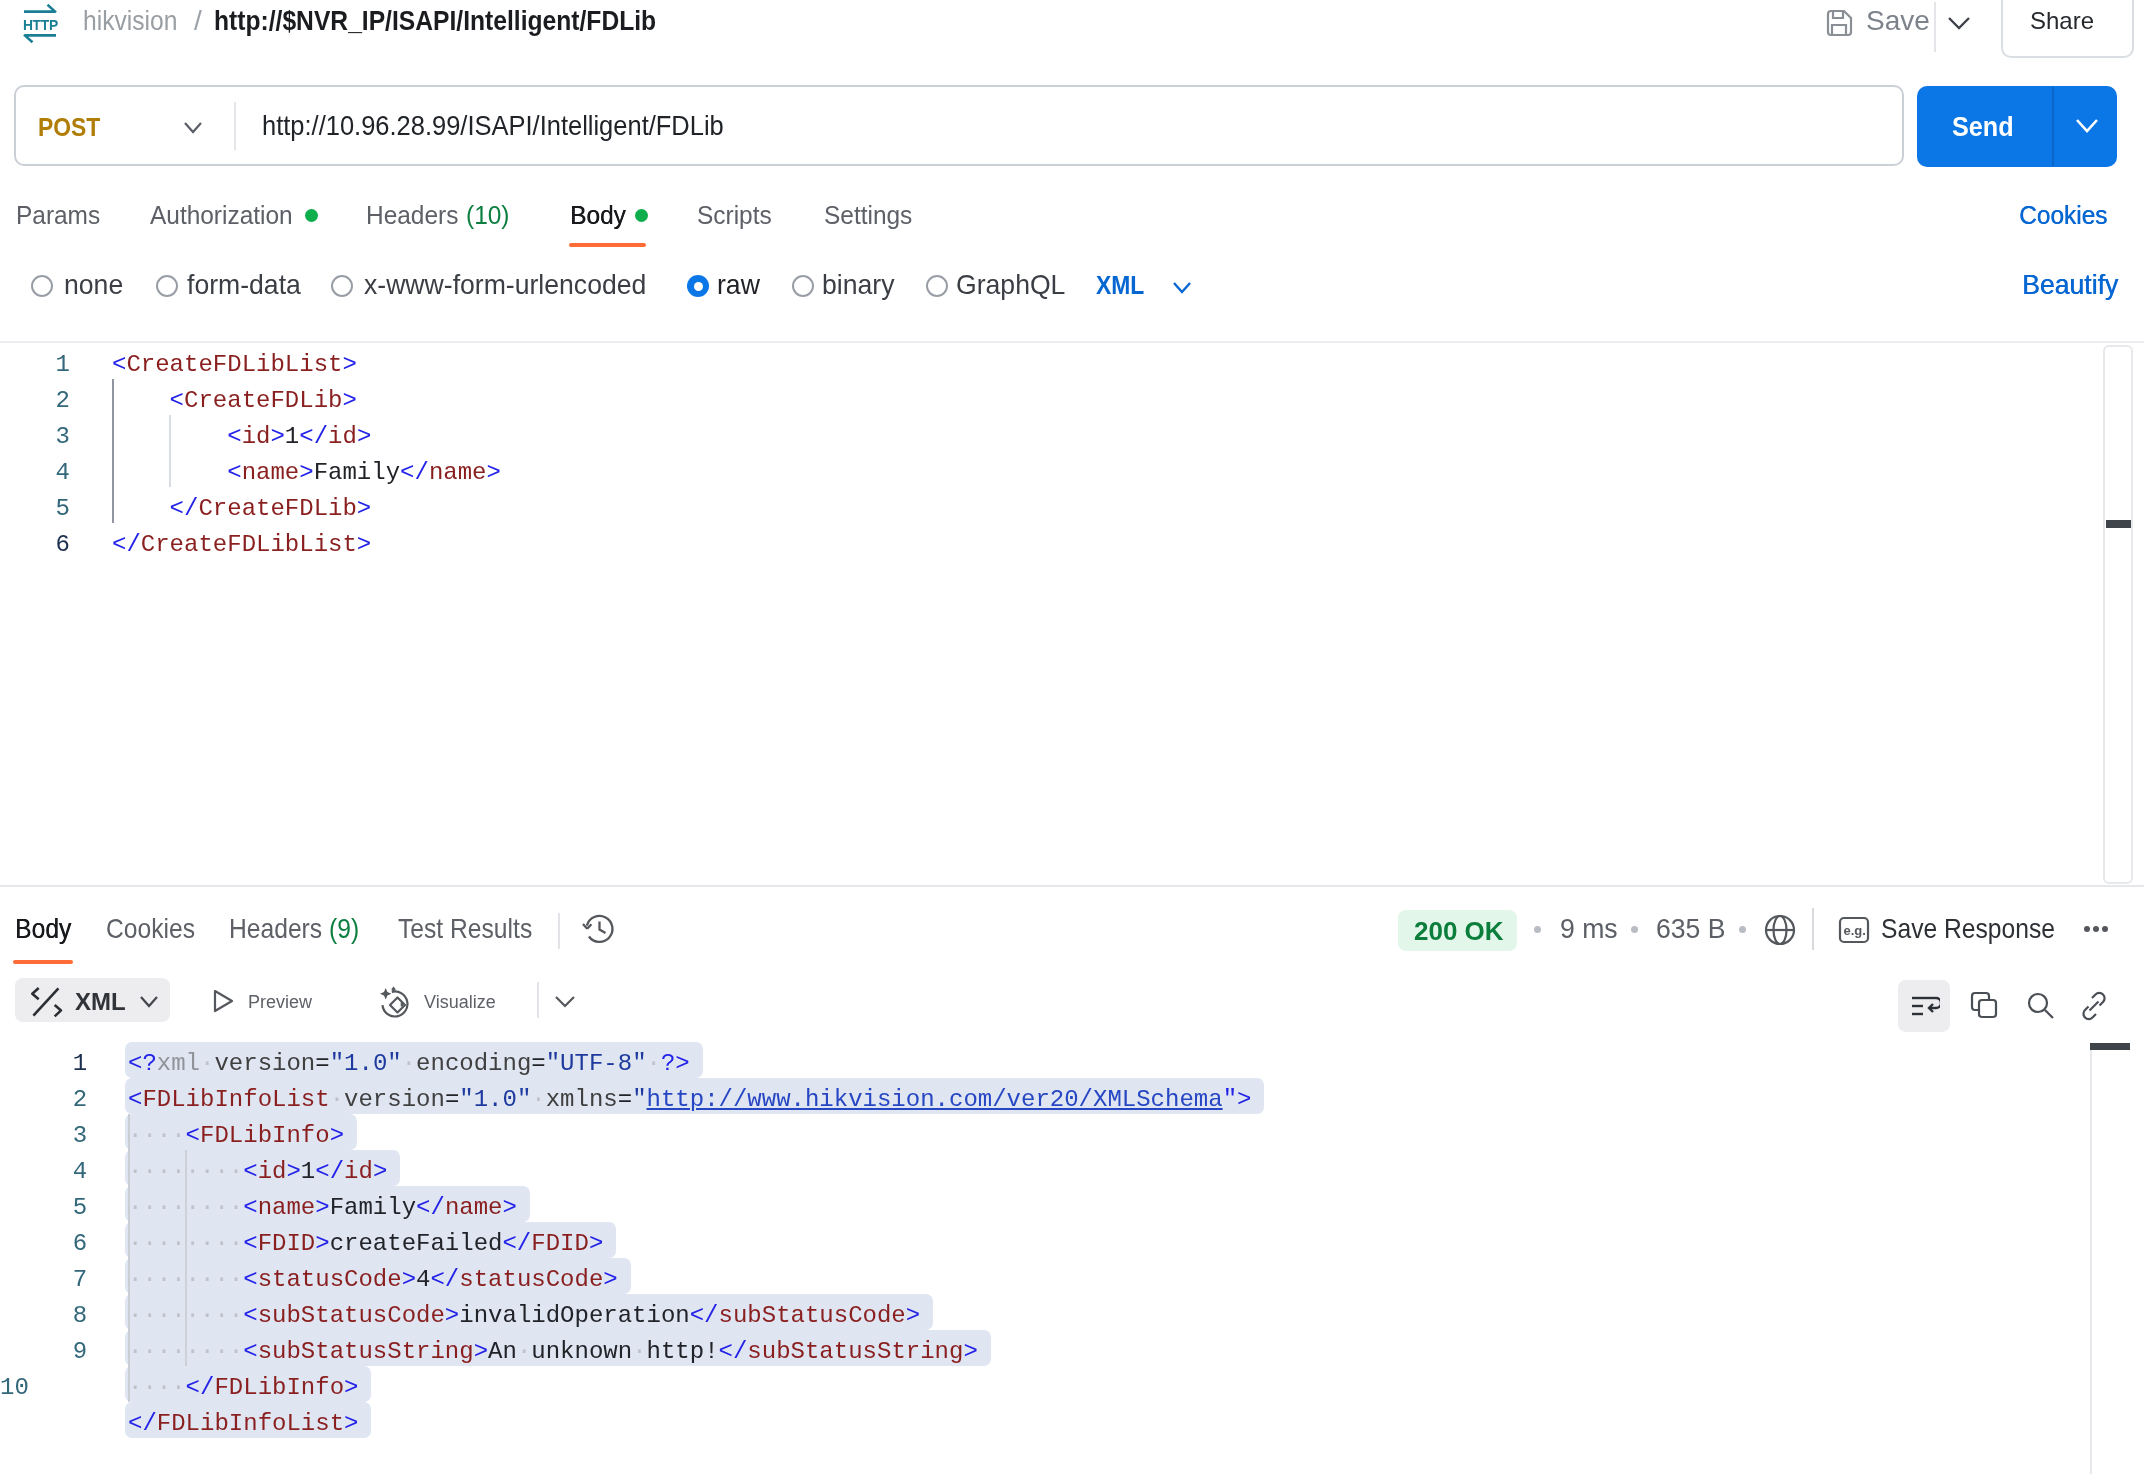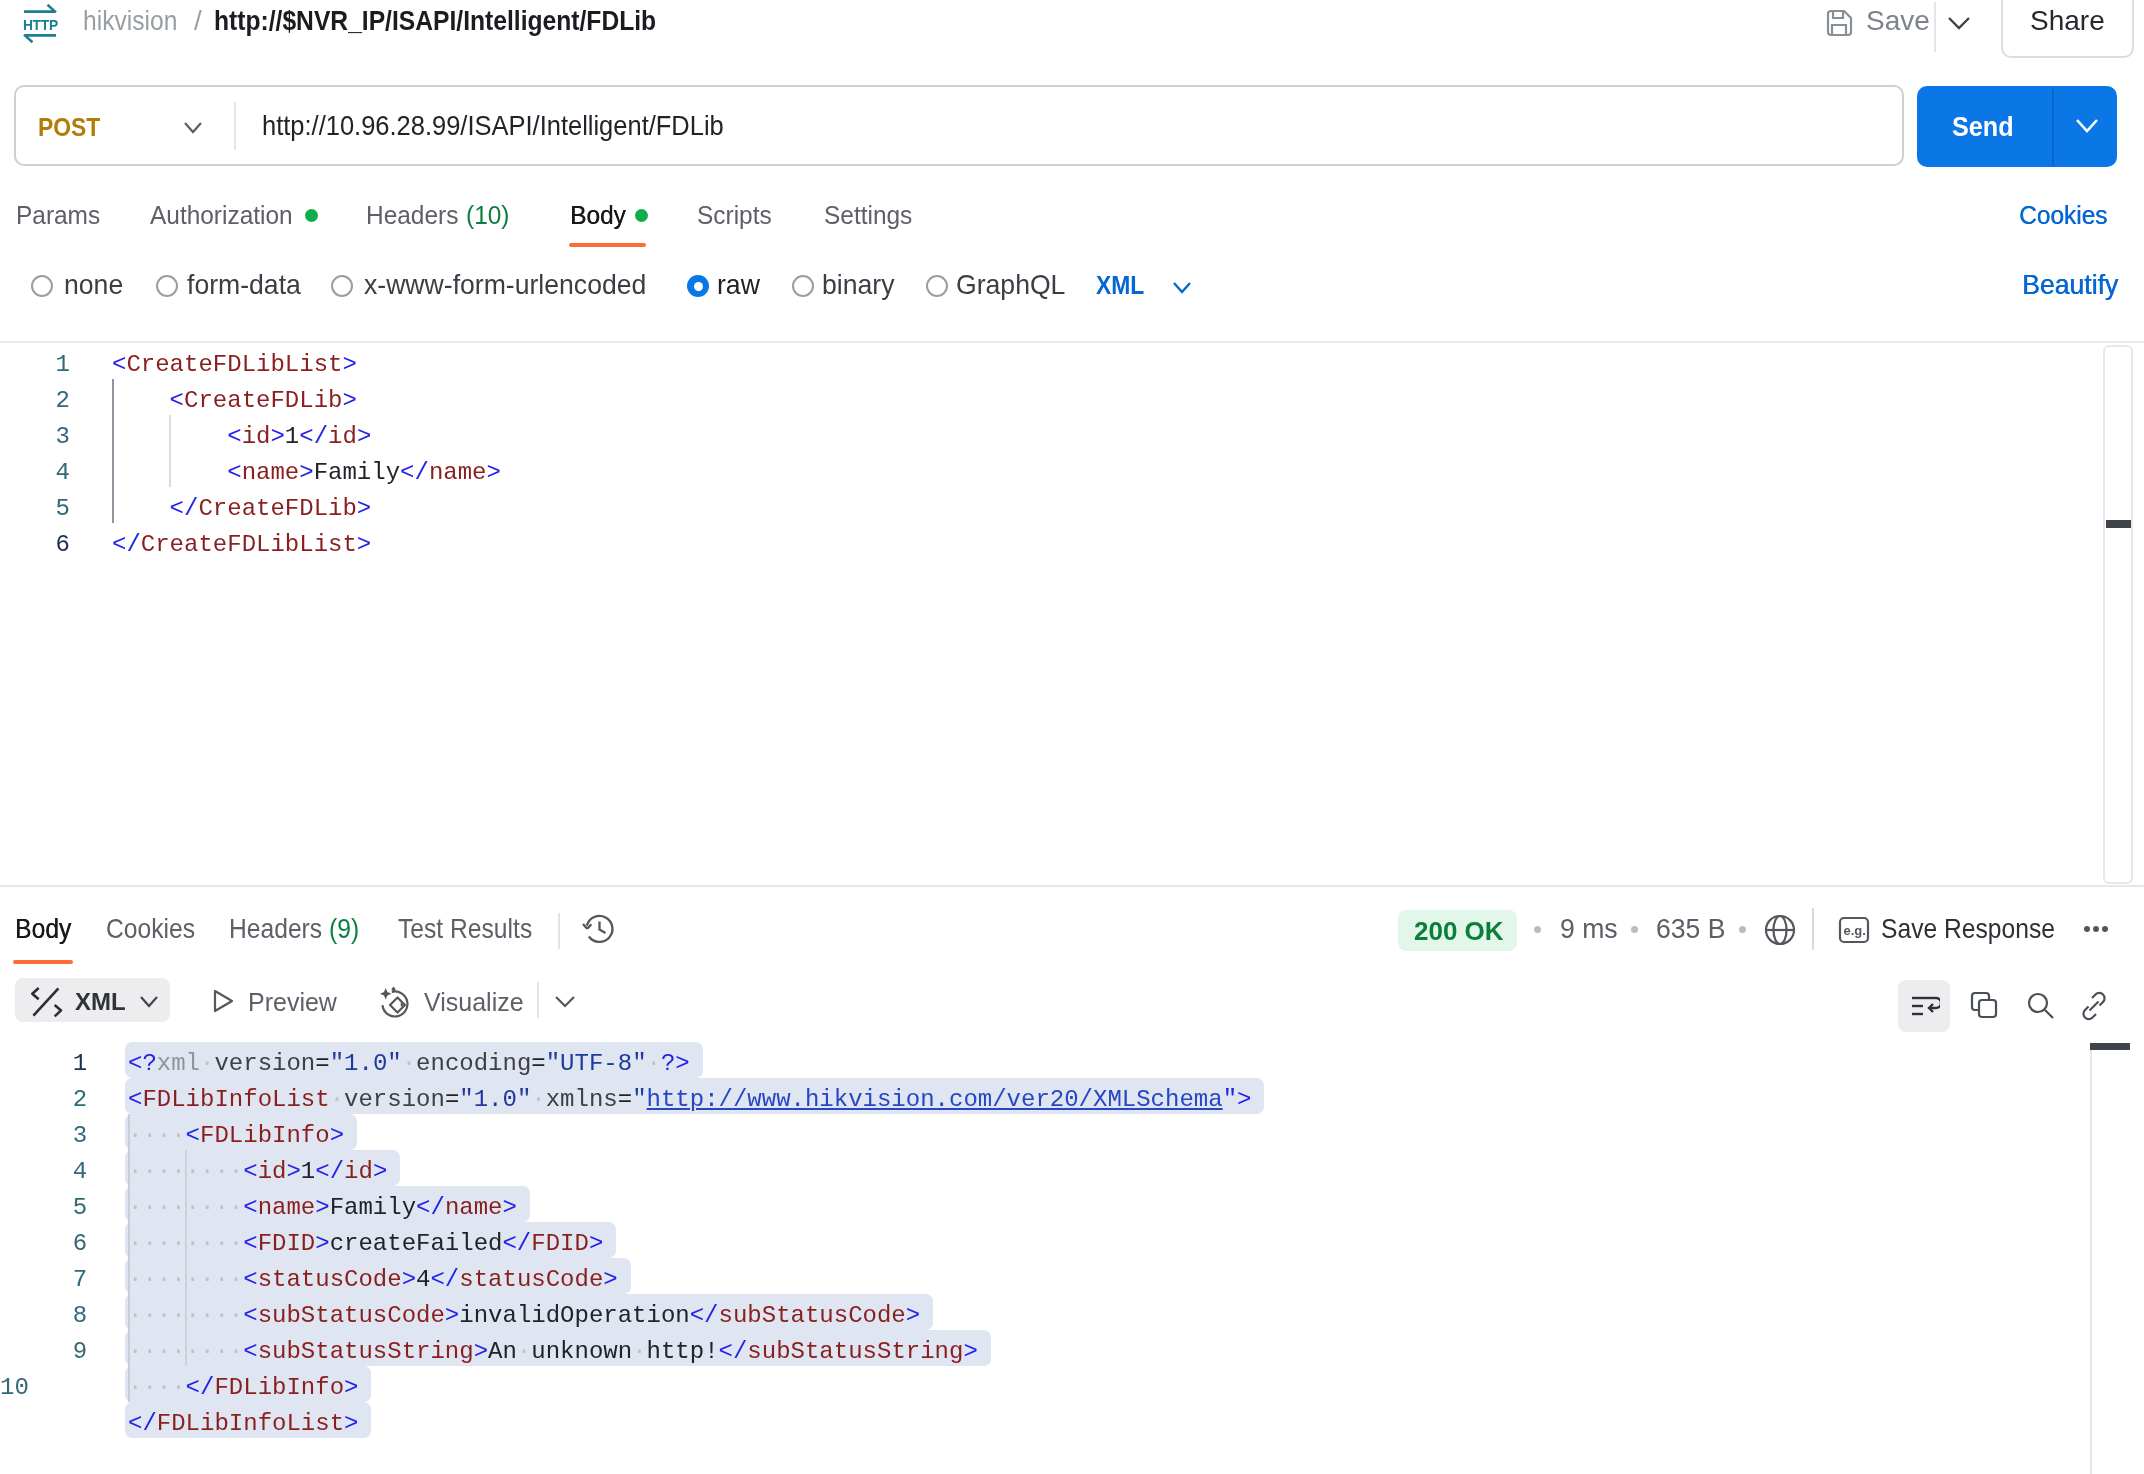--- a/index.html
+++ b/index.html
@@ -1,18 +1,18 @@
 <!DOCTYPE html>
 <html><head>
 <meta charset="utf-8">
 <style>
   * { margin:0; padding:0; box-sizing:border-box; }
   html,body { width:2144px; height:1474px; background:#ffffff; font-family:"Liberation Sans", sans-serif; overflow:hidden; }
   .abs { position:absolute; }
-  .lbl { position:absolute; font-size:25px; line-height:29px; color:#5d6066; white-space:nowrap; }
+  .lbl { position:absolute; font-size:18px; line-height:29px; color:#5d6066; white-space:nowrap; }
   .mono { font-family:"Liberation Mono", monospace; font-size:24px; white-space:pre; }
   .row { position:absolute; height:36px; line-height:43px; }
   .num { position:absolute; height:36px; line-height:43px; color:#33677a; font-family:"Liberation Mono", monospace; font-size:24px; }
   .b { color:#2222e8; }
   .t { color:#8a1f1f; }
   .r { color:#404040;font-family:Liberation Mono, monospace; }
   .s { color:#1e3a9e; }
   .g { color:#909499; }
   .k { color:#212328; }
   .w { color:#bfc3c9; }
@@ -34,21 +34,21 @@
   <path d="M4 6 a3 3 0 0 1 3-3 H20 L27 10 V24 a3 3 0 0 1 -3 3 H7 a3 3 0 0 1 -3 -3 Z" stroke="#8a8f96" stroke-width="2.2" fill="none"></path>
   <path d="M9 3 V10 H19 V3" stroke="#8a8f96" stroke-width="2.2" fill="none"></path>
   <path d="M8 27 V17 H22 V27" stroke="#8a8f96" stroke-width="2.2" fill="none"></path>
 </svg>
 <div class="lbl" style="left:1866px;top:6px;font-size:28px;color:#7e838b">Save</div>
 <div class="abs" style="left:1934px;top:2px;width:2px;height:50px;background:#e3e5e8"></div>
 <svg class="abs" style="left:1946px;top:14px" width="26" height="18" viewBox="0 0 26 18">
   <path d="M3 4 L13 14 L23 4" stroke="#3f434a" stroke-width="2.4" fill="none"></path>
 </svg>
 <div class="abs" style="left:2001px;top:-12px;width:133px;height:70px;border:2px solid #dadde2;border-radius:10px"></div>
-<div class="lbl" style="left:2030px;top:6px;font-size:28px;color:#26292e">Share</div>
+<div class="lbl" style="left:2030px;top:6px;font-size:24px;color:#26292e">Share</div>
 
 <div class="abs" style="left:14px;top:85px;width:1890px;height:81px;border:2px solid #cbcfd6;border-radius:10px"></div>
 <div class="lbl" style="left:38px;top:113px;font-size:26px;font-weight:700;color:#b07d07;transform:scaleX(.88);transform-origin:left center">POST</div>
 <svg class="abs" style="left:182px;top:120px" width="22" height="16" viewBox="0 0 22 16">
   <path d="M3 3 L11 12 L19 3" stroke="#5a5e66" stroke-width="2.2" fill="none"></path>
 </svg>
 <div class="abs" style="left:234px;top:102px;width:2px;height:48px;background:#e4e6ea"></div>
 <div class="lbl" style="left:262px;top:110px;font-size:28px;line-height:31px;color:#202328;transform:scaleX(.91);transform-origin:left center">http://10.96.28.99/ISAPI/Intelligent/FDLib</div>
 <div class="abs" style="left:1917px;top:86px;width:200px;height:81px;border-radius:10px;background:#0b76e6"></div>
 <div class="lbl" style="left:1952px;top:112px;font-size:28px;font-weight:600;color:#ffffff;transform:scaleX(.9);transform-origin:left center">Send</div>

